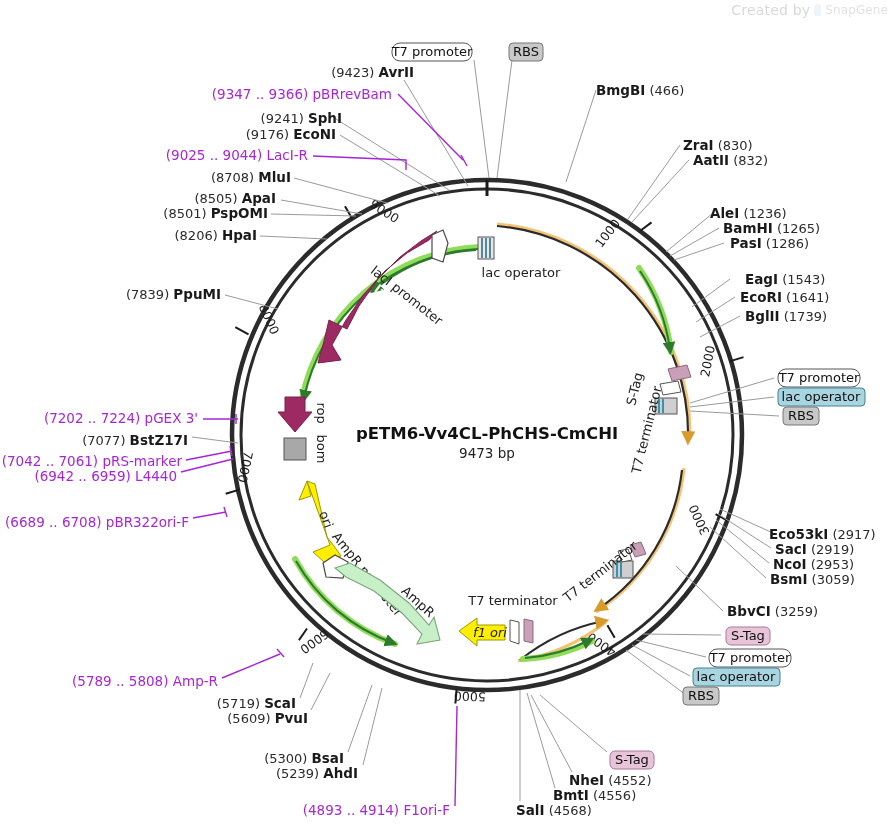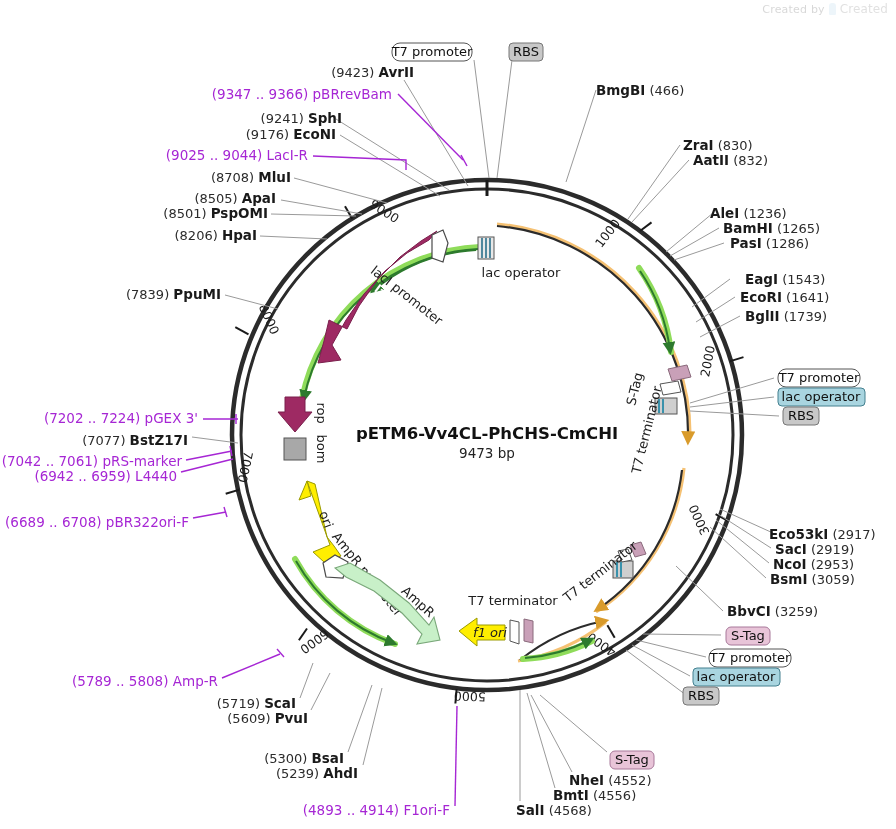--- a/index.html
+++ b/index.html
@@ -83,21 +83,21 @@
   #watermark {
     position: absolute;
     right: 8px;
     top: 2px;
     display: flex;
     align-items: center;
     gap: 4px;
     opacity: 0.55;
   }
   #watermark .wm-created {
-    font-size: 11px;
+    font-size: 14px;
     color: #b9b9b9;
     letter-spacing: 0.2px;
   }
   #watermark .wm-brand {
     font-size: 12px;
     color: #c9c9c9;
     letter-spacing: 0.1px;
   }
   #watermark .wm-mark {
     width: 7px;
@@ -529,16 +529,16 @@
       <g>
         <rect x="610" y="751" width="44" height="18" rx="5" fill="#e8c4d8" stroke="#a8799a" stroke-width="1"></rect>
         <text class="lbl tagbox-text" x="632" y="764" text-anchor="middle">S-Tag</text>
       </g>
     </g>
   </svg>
 
   <div id="watermark">
     <span class="wm-created">Created by</span>
     <span class="wm-mark"></span>
-    <span class="wm-brand">Created</span>
+    <span class="wm-brand">SnapGene</span>
   </div>
 
 </div>
 
 </body></html>

